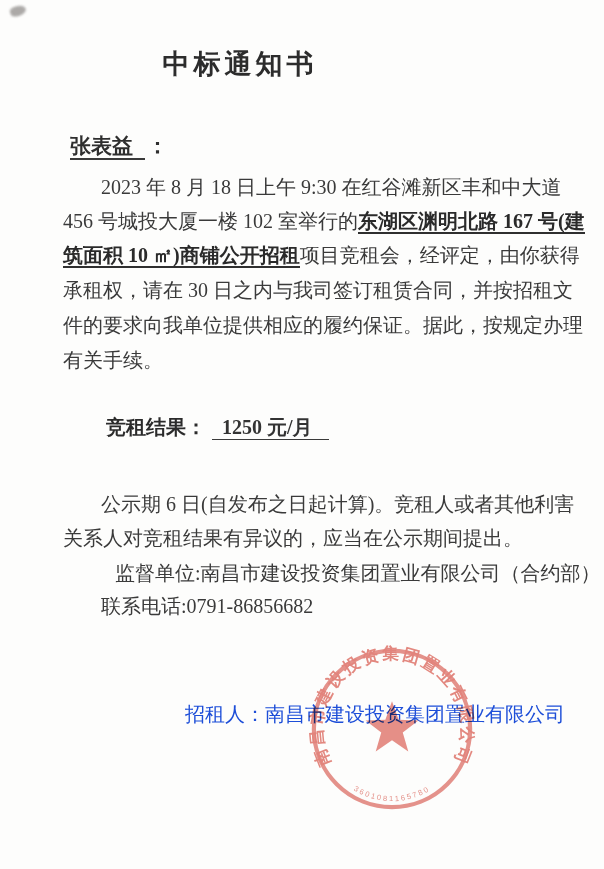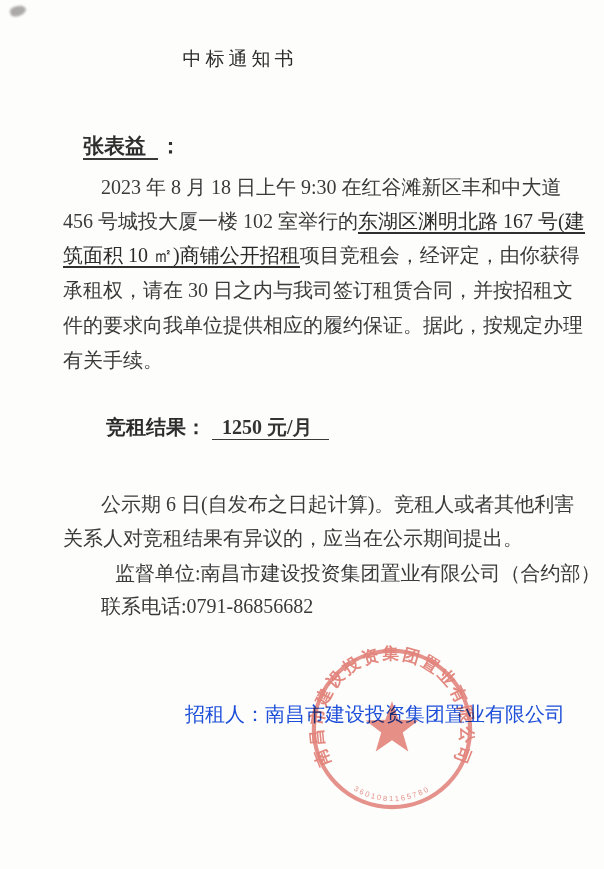--- a/index.html
+++ b/index.html
@@ -11,42 +11,41 @@
     font-family:"Liberation Serif","DejaVu Serif",serif;
     color:#343434;
   }
   .scan-speck{
     position:absolute;left:10px;top:6px;width:16px;height:10px;
     background:#6a6663;opacity:.55;border-radius:40% 60% 55% 45%;
     transform:rotate(-18deg);filter:blur(1px);
   }
   .doc-title{
     position:absolute;left:0;top:46px;width:480px;
-    text-align:center;font-size:19px;font-weight:normal;
+    text-align:center;font-size:27px;font-weight:bold;
     letter-spacing:4px;color:#2c2c2c;
   }
   .salutation{
     position:absolute;left:70px;top:132px;
     font-size:21px;font-weight:bold;color:#2e2e2e;
     white-space:nowrap;
   }
   .salutation .name{
     border-bottom:2px solid #3a3a3a;
     padding-right:12px;
-    margin-left:13px;
   }
   .salutation .colon{margin-left:2px;}
   .body-line{
     position:absolute;left:63px;width:492px;
     font-size:20px;line-height:24px;white-space:nowrap;
     color:#3a3a3a;
   }
   .indent{padding-left:38px;}
   .bold-u{
-    font-weight:normal;color:#2a2a2a;
+    font-weight:bold;color:#2a2a2a;
     border-bottom:2px solid #2f2f2f;
   }
   .result-line{
     position:absolute;left:66px;top:414px;
     font-size:20px;white-space:nowrap;
   }
   .result-label{font-weight:bold;color:#2b2b2b;margin-left:40px;}
   .result-value{
     font-weight:600;color:#333;
     border-bottom:1.5px solid #3a3a3a;

